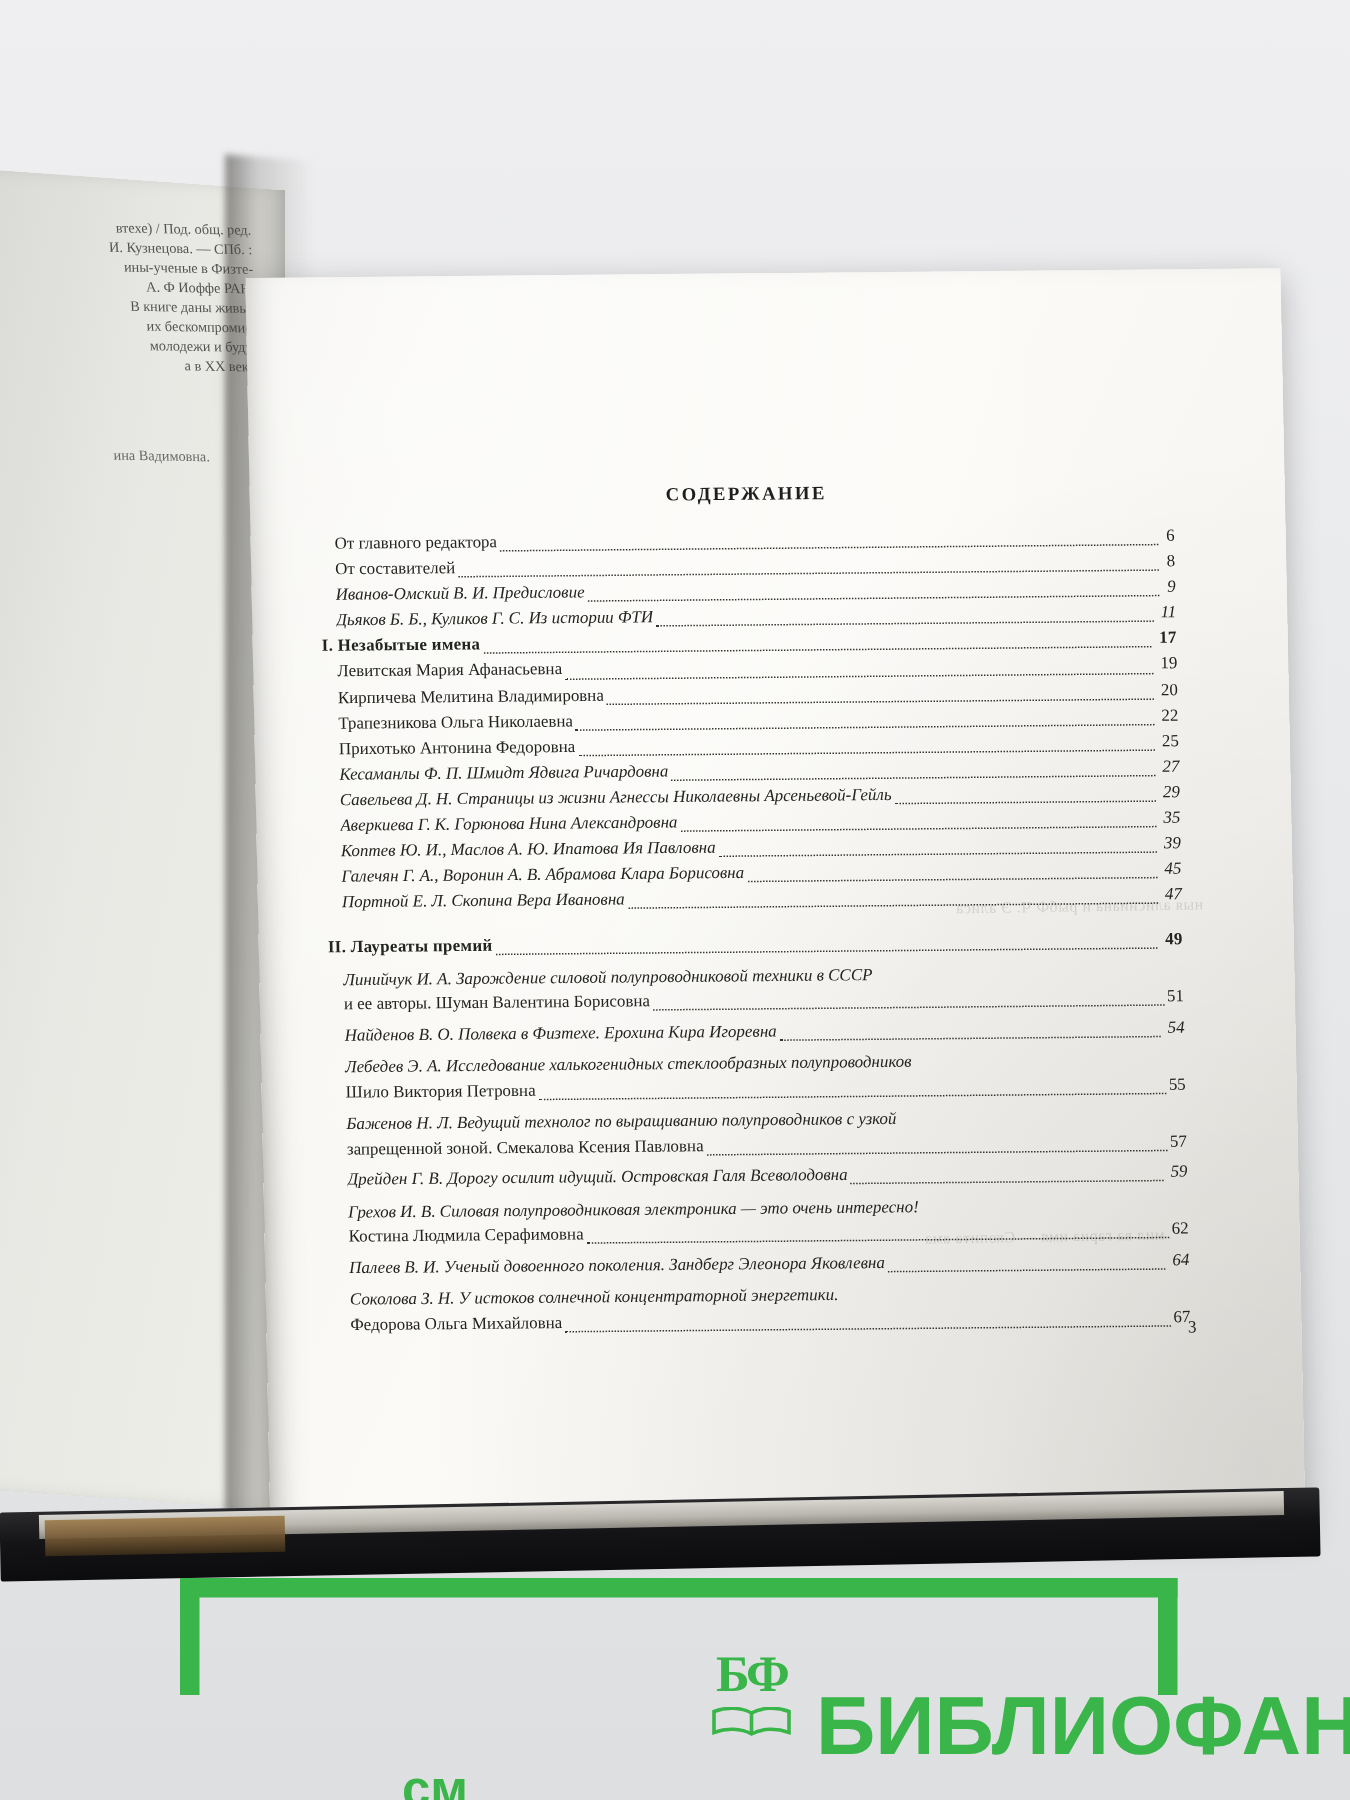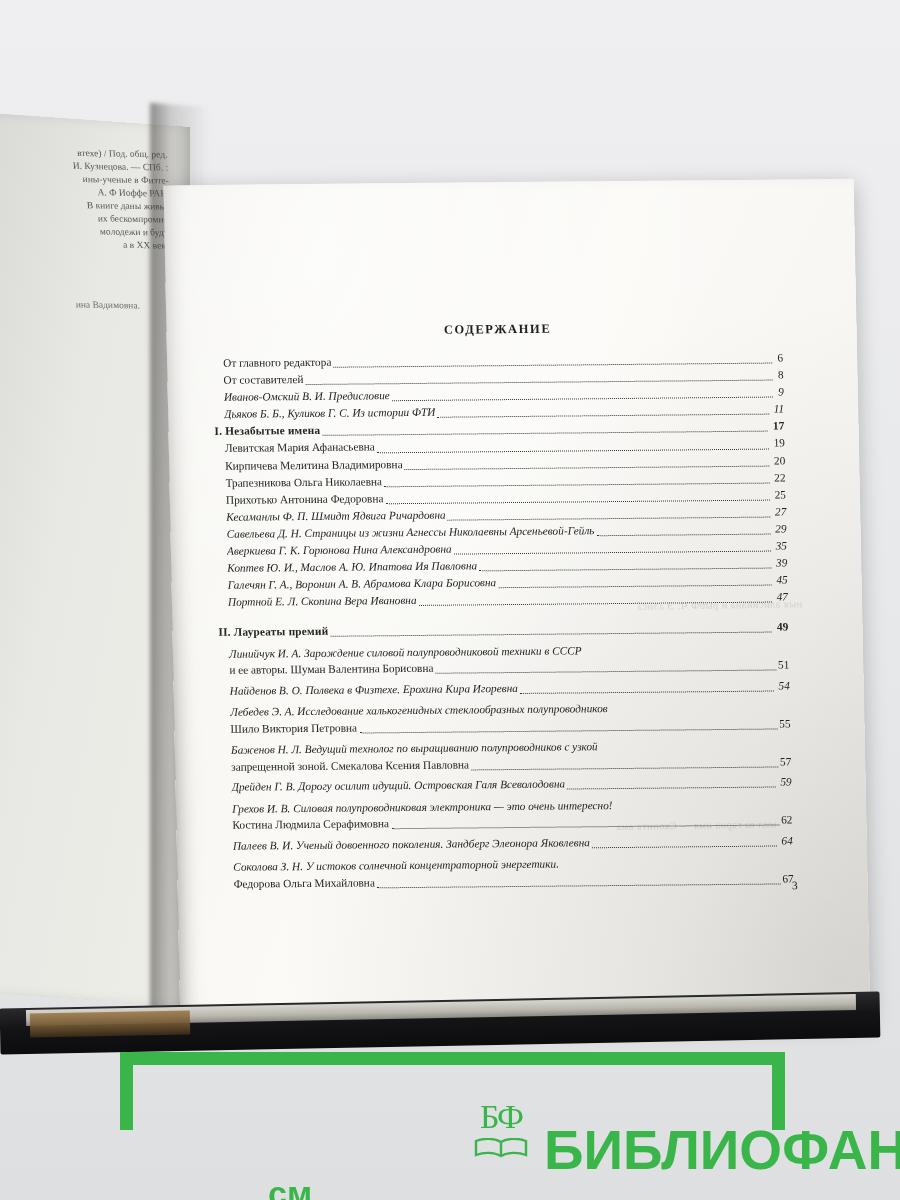--- a/index.html
+++ b/index.html
@@ -160,21 +160,21 @@
 
   #brand{
     position:absolute;left:470px;top:1086px;
     display:flex;align-items:center;gap:12px;
   }
   #brand .logo{
     width:62px;height:62px;position:relative;
   }
   #brand .logo .bf{
     position:absolute;left:0;top:0;width:62px;height:40px;
-    color:#3ab54a;font-family:"Liberation Serif", serif;font-weight:normal;
+    color:#3ab54a;font-family:"Liberation Serif", serif;font-weight:bold;
     font-size:34px;line-height:38px;text-align:center;letter-spacing:-2px;
   }
   #brand .logo .book{
     position:absolute;left:4px;top:40px;width:54px;height:20px;
   }
   #brand .name{
     color:#3ab54a;font-family:"Liberation Sans", sans-serif;
     font-weight:bold;font-size:55px;line-height:44px;letter-spacing:0px;margin-top:42px;
   }
 </style>

